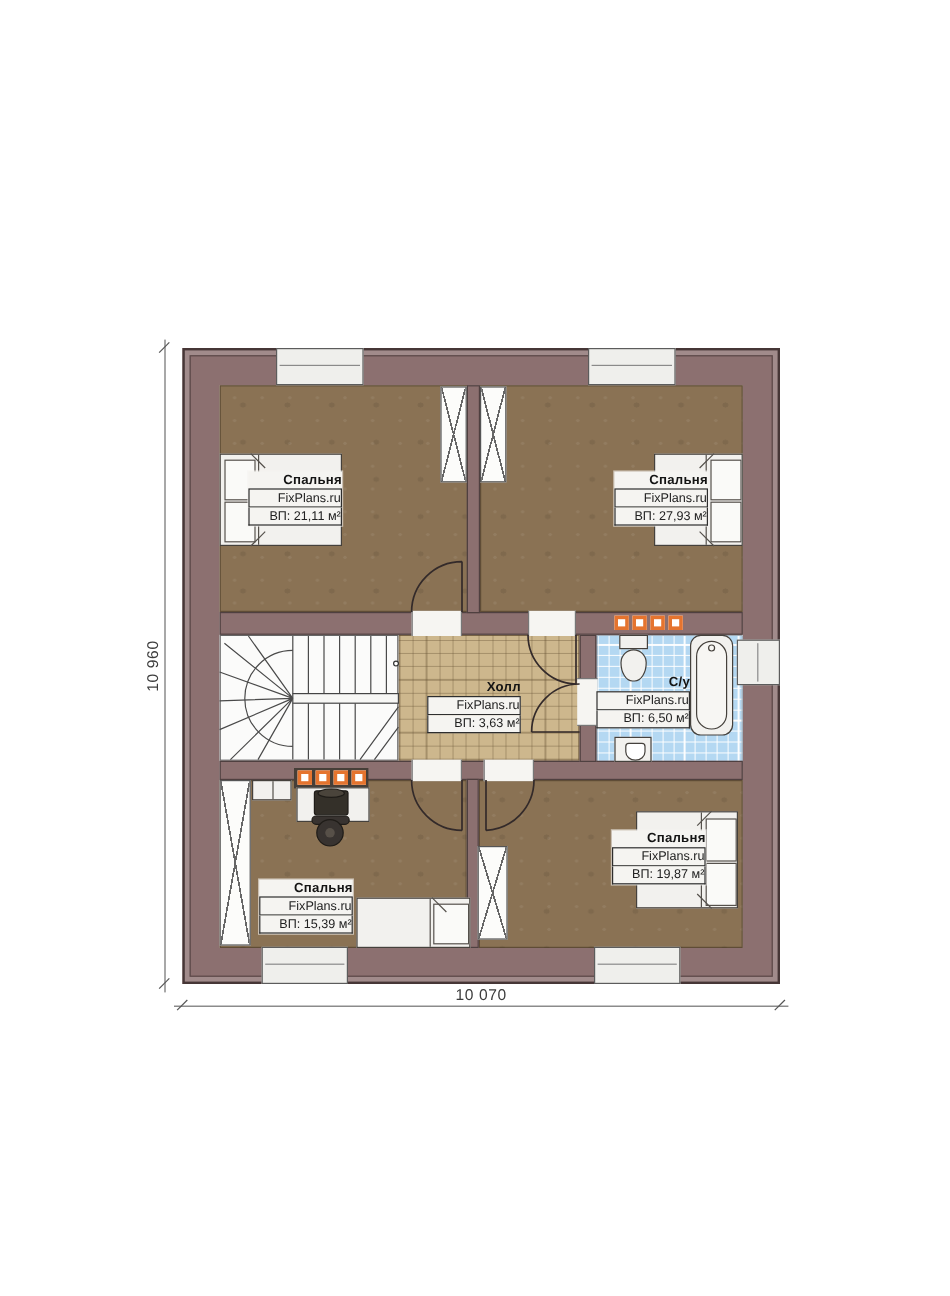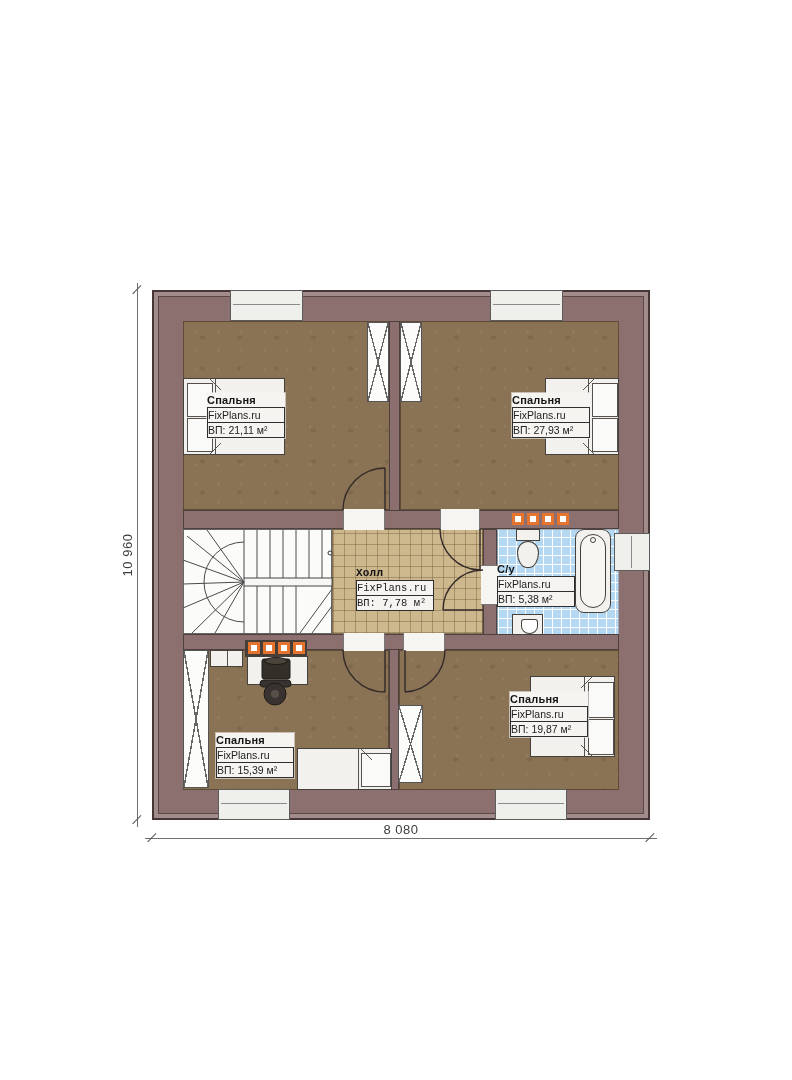--- a/index.html
+++ b/index.html
@@ -63,21 +63,21 @@
   
   .furn{background:#f2f1ee;border:1.2px solid #45413c;}
   .pillow{position:absolute;background:#fafaf8;border:1px solid #55514c;}
   .bedline{position:absolute;background:#55514c;}
   .shelf-divider{position:absolute;left:50%;top:0;bottom:0;width:1px;background:#55514c;}
   .tub-inner{position:absolute;left:4px;top:4px;right:4px;bottom:4px;border:1.2px solid #45413c;border-radius:14px;background:#f7f6f3;}
   .toilet-bowl{background:#f2f1ee;border:1.2px solid #45413c;border-radius:50% 50% 46% 46% / 42% 42% 58% 58%;}
   .sink-bowl{position:absolute;left:8px;top:4px;width:15px;height:13px;border:1px solid #45413c;border-radius:3px 3px 50% 50%;background:#fff;}
 
   
-  .plate{width:78px;background:#f5f4f1;text-align:left;z-index:30;box-shadow:0 0 0 1px rgba(245,244,241,.6);}
+  .plate{width:78px;background:#f5f4f1;text-align:right;z-index:30;box-shadow:0 0 0 1px rgba(245,244,241,.6);}
   .plate-name{font-weight:bold;font-size:11px;color:#141414;padding:1px 0;letter-spacing:.2px;}
   .plate-brand{border:1px solid #2e2e2e;font-size:10.5px;color:#222;padding:1px 0;background:#f5f4f1;}
   .plate-area{border:1px solid #2e2e2e;border-top:none;font-size:10.5px;color:#222;padding:1px 0;background:#f5f4f1;}
 
   
   .dimline{background:#6f6f6f;}
   .tick{width:12px;height:1.4px;background:#555;}
   .dimtext{font-size:13px;color:#3d3d3d;letter-spacing:.5px;}
 
   svg.overlay{position:absolute;inset:0;z-index:25;pointer-events:none;}
@@ -210,29 +210,29 @@
   <div class="abs plate" style="left:55px;top:103px;">
     <div class="plate-name">Спальня</div>
     <div class="plate-brand">FixPlans.ru</div>
     <div class="plate-area">ВП: 21,11 м²</div>
   </div>
   <div class="abs plate" style="left:360px;top:103px;">
     <div class="plate-name">Спальня</div>
     <div class="plate-brand">FixPlans.ru</div>
     <div class="plate-area">ВП: 27,93 м²</div>
   </div>
-  <div class="abs plate" style="left:204px;top:276px;background:transparent;box-shadow:none;font-family:Liberation Mono, monospace;">
+  <div class="abs plate" style="left:204px;top:276px;background:transparent;box-shadow:none;">
     <div class="plate-name">Холл</div>
     <div class="plate-brand">FixPlans.ru</div>
-    <div class="plate-area">ВП: 7,78 м²</div>
+    <div class="plate-area">ВП: 3,63 м²</div>
   </div>
   <div class="abs plate" style="left:345px;top:272px;background:transparent;box-shadow:none;">
     <div class="plate-name">С/у</div>
     <div class="plate-brand">FixPlans.ru</div>
-    <div class="plate-area">ВП: 5,38 м²</div>
+    <div class="plate-area">ВП: 6,50 м²</div>
   </div>
   <div class="abs plate" style="left:64px;top:443px;">
     <div class="plate-name">Спальня</div>
     <div class="plate-brand">FixPlans.ru</div>
     <div class="plate-area">ВП: 15,39 м²</div>
   </div>
   <div class="abs plate" style="left:358px;top:402px;">
     <div class="plate-name">Спальня</div>
     <div class="plate-brand">FixPlans.ru</div>
     <div class="plate-area">ВП: 19,87 м²</div>
@@ -240,13 +240,13 @@
 </div>
 
 <div class="abs dimline" style="left:137px;top:283px;width:1px;height:544px;"></div>
 <div class="abs tick" style="left:131px;top:289px;transform:rotate(-45deg);"></div>
 <div class="abs tick" style="left:131px;top:819px;transform:rotate(-45deg);"></div>
 <div class="abs dimtext" style="left:127px;top:555px;transform:translate(-50%,-50%) rotate(-90deg);white-space:nowrap;">10 960</div>
 
 <div class="abs dimline" style="left:145px;top:838px;width:512px;height:1px;"></div>
 <div class="abs tick" style="left:146px;top:837px;transform:rotate(-45deg);"></div>
 <div class="abs tick" style="left:644px;top:837px;transform:rotate(-45deg);"></div>
-<div class="abs dimtext" style="left:401px;top:829px;transform:translate(-50%,-50%);white-space:nowrap;">8 080</div>
+<div class="abs dimtext" style="left:401px;top:829px;transform:translate(-50%,-50%);white-space:nowrap;">10 070</div>
 
 </body></html>

